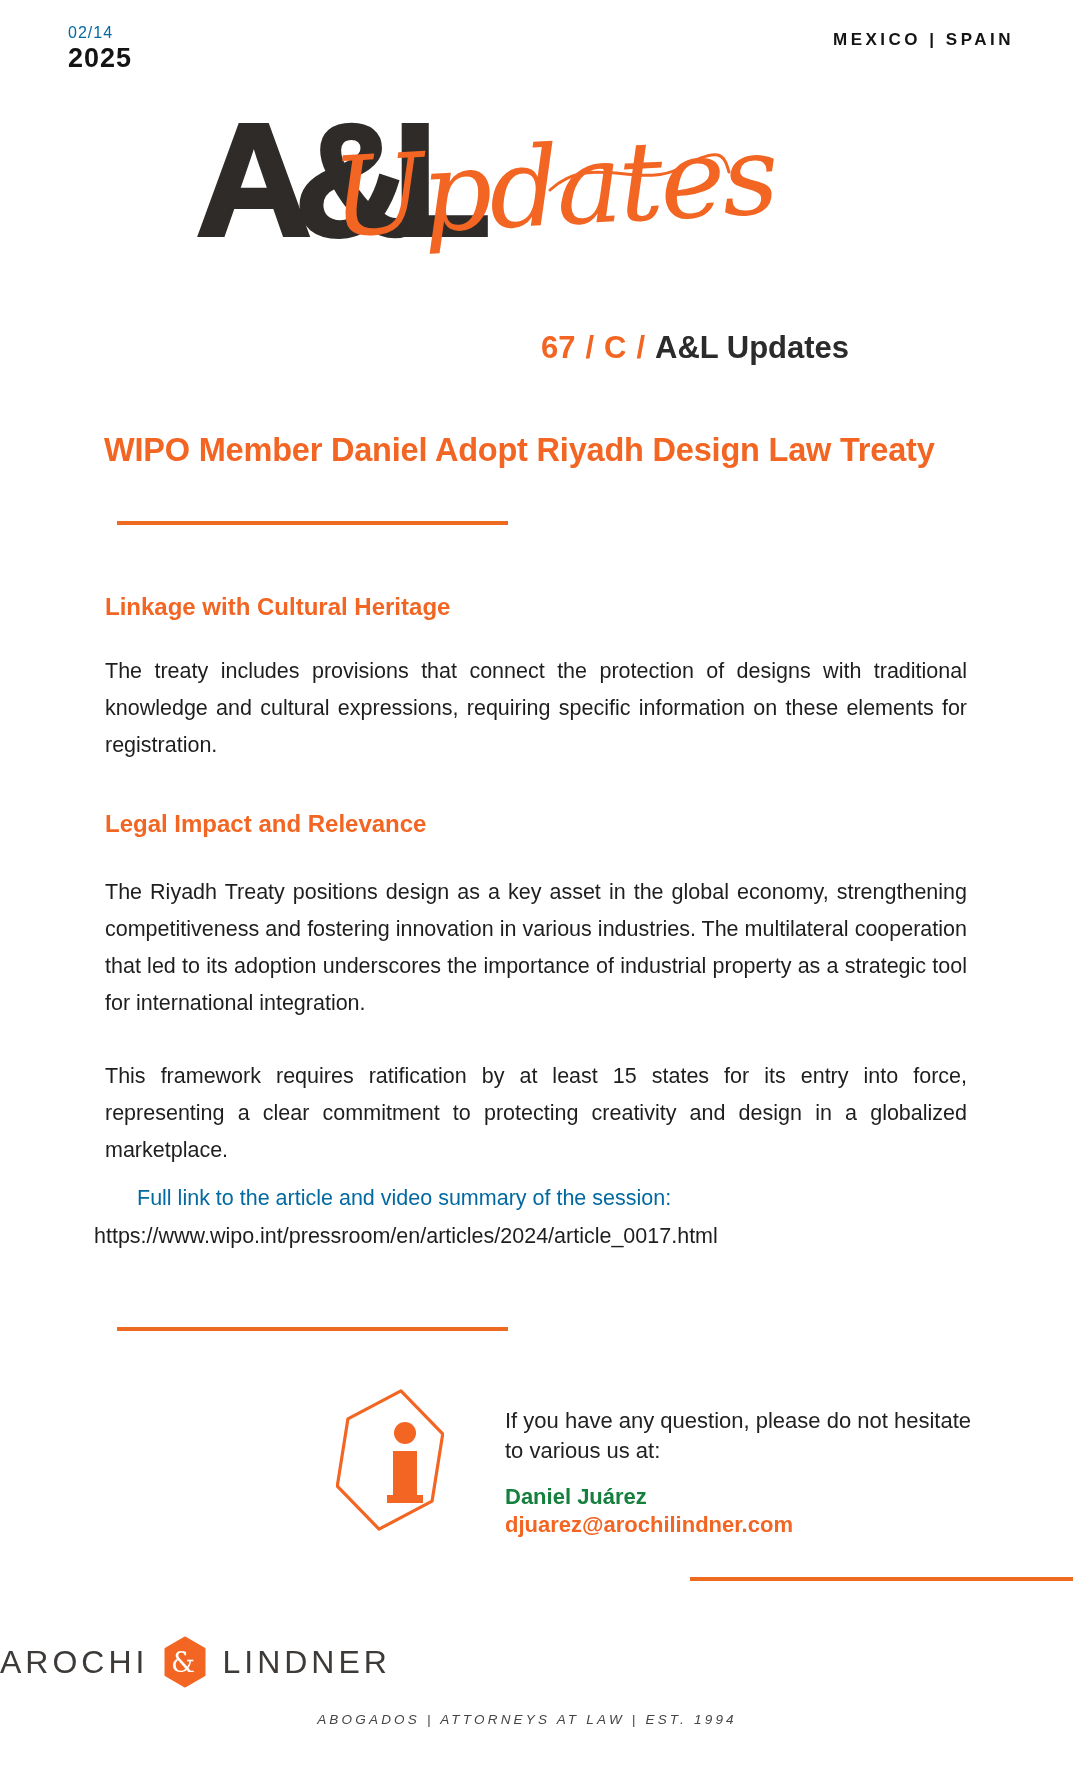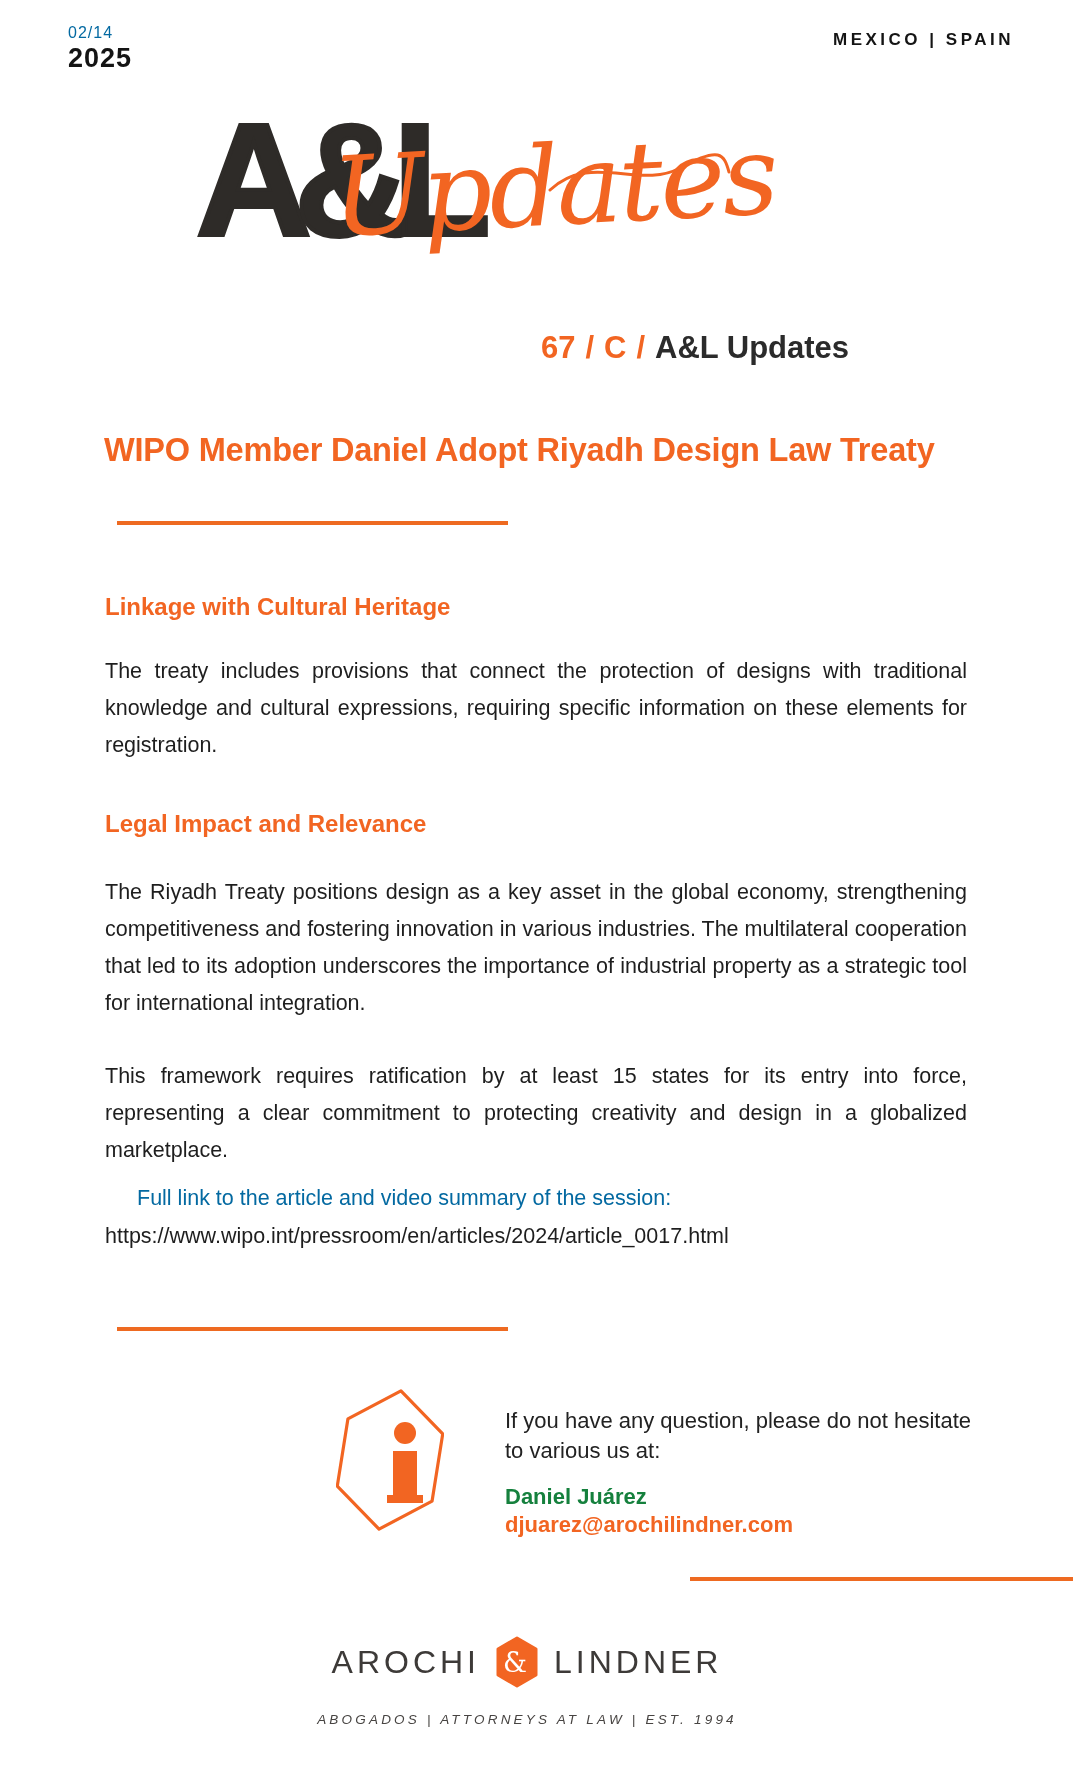--- a/index.html
+++ b/index.html
@@ -43,31 +43,31 @@
   .sec-heading{left:105px;font-size:24px;font-weight:bold;color:#F26522;}
   .sec-heading-1{top:593px;}
   .sec-heading-2{top:810px;}
 
   .para{left:105px;width:862px;font-size:21.5px;line-height:37px;color:#1e1e1e;text-align:justify;}
   .para-1{top:653px;}
   .para-2{top:874px;}
   .para-3{top:1058px;}
 
   .link-label{left:105px;top:1186px;font-size:21.5px;color:#0369a1;margin-left:32px;}
-  .link-url{left:105px;top:1224px;font-size:21.5px;color:#1e1e1e;}
+  .link-url{left:94px;top:1224px;font-size:21.5px;color:#1e1e1e;}
 
   
   .info-hex{left:336px;top:1385px;}
   .contact-intro{left:505px;top:1406px;font-size:22px;line-height:30px;color:#222222;}
   .contact-name{left:505px;top:1484px;font-size:22px;font-weight:bold;color:#15803d;}
   .contact-email{left:505px;top:1512px;font-size:22px;font-weight:bold;color:#F26522;}
 
   
   .footer{left:0;top:1636px;width:1054px;text-align:center;}
-  .brand-row{display:flex;justify-content:center;align-items:center;gap:14px;
+  .brand-row{display:flex;align-items:center;gap:14px;
     font-size:32px;letter-spacing:4px;color:#3d3a38;}
   .amp-hex{flex:0 0 auto;}
   .tagline{margin-top:24px;font-size:13.5px;letter-spacing:3.2px;color:#474442;font-style:italic;}
 </style>
 </head>
 <body>
 
 <div class="page">
 
   <div class="abs date-block">

